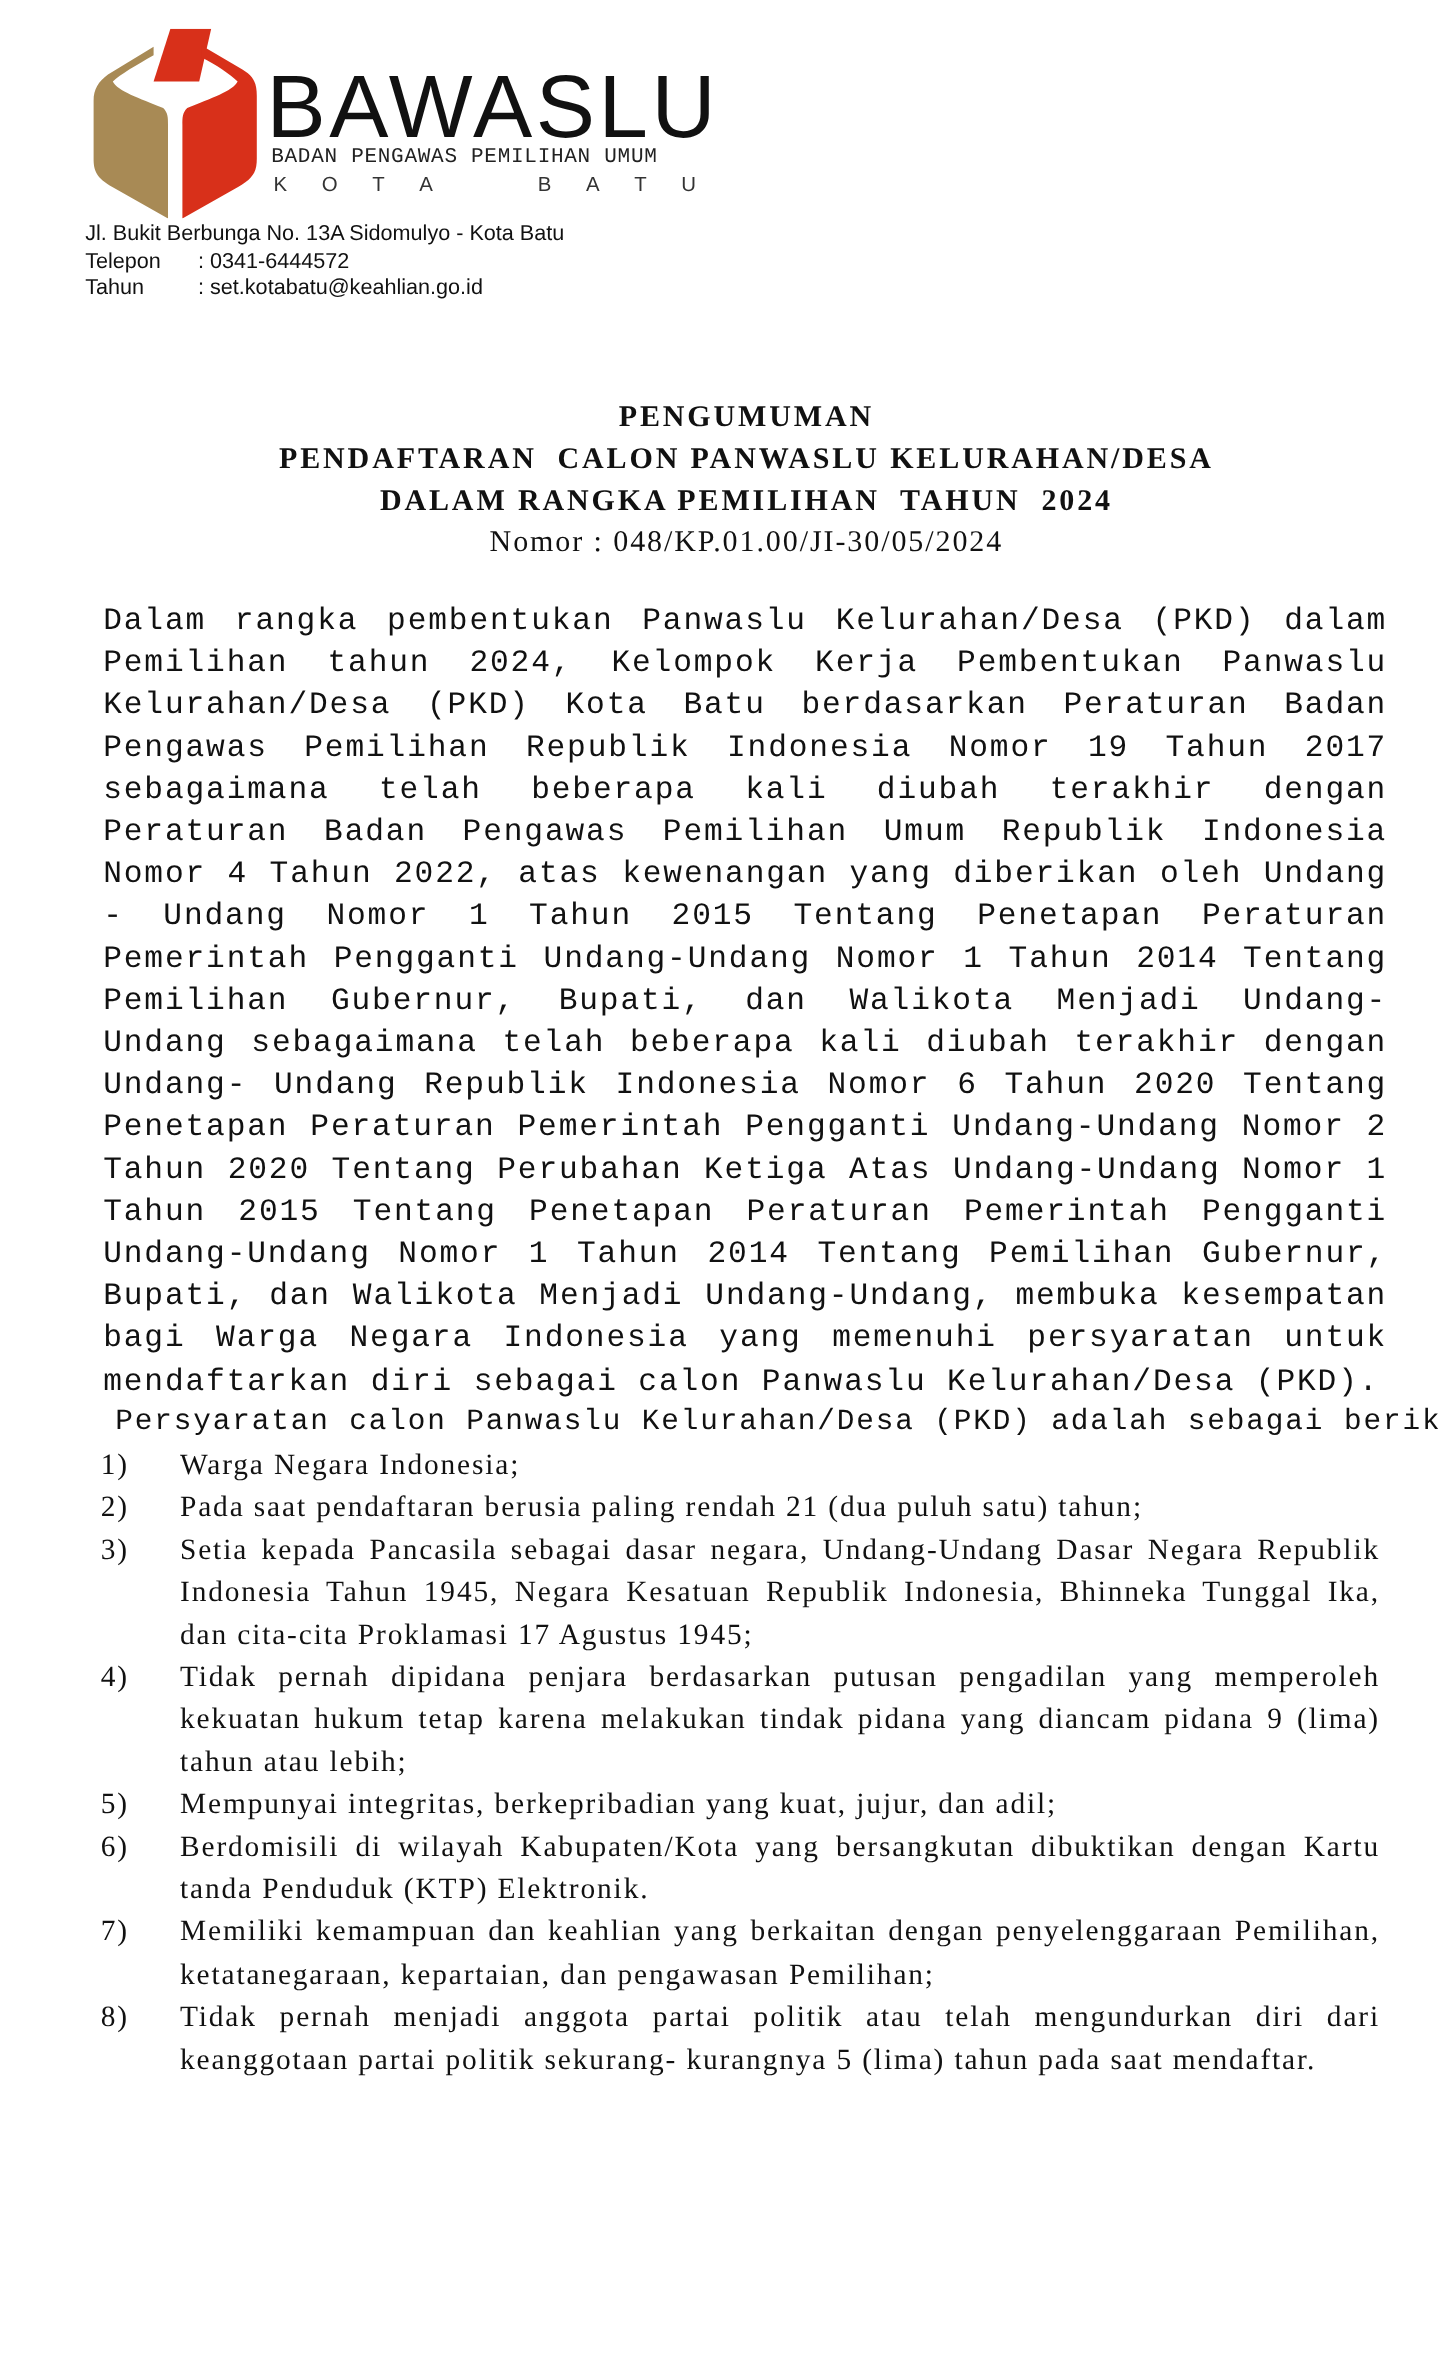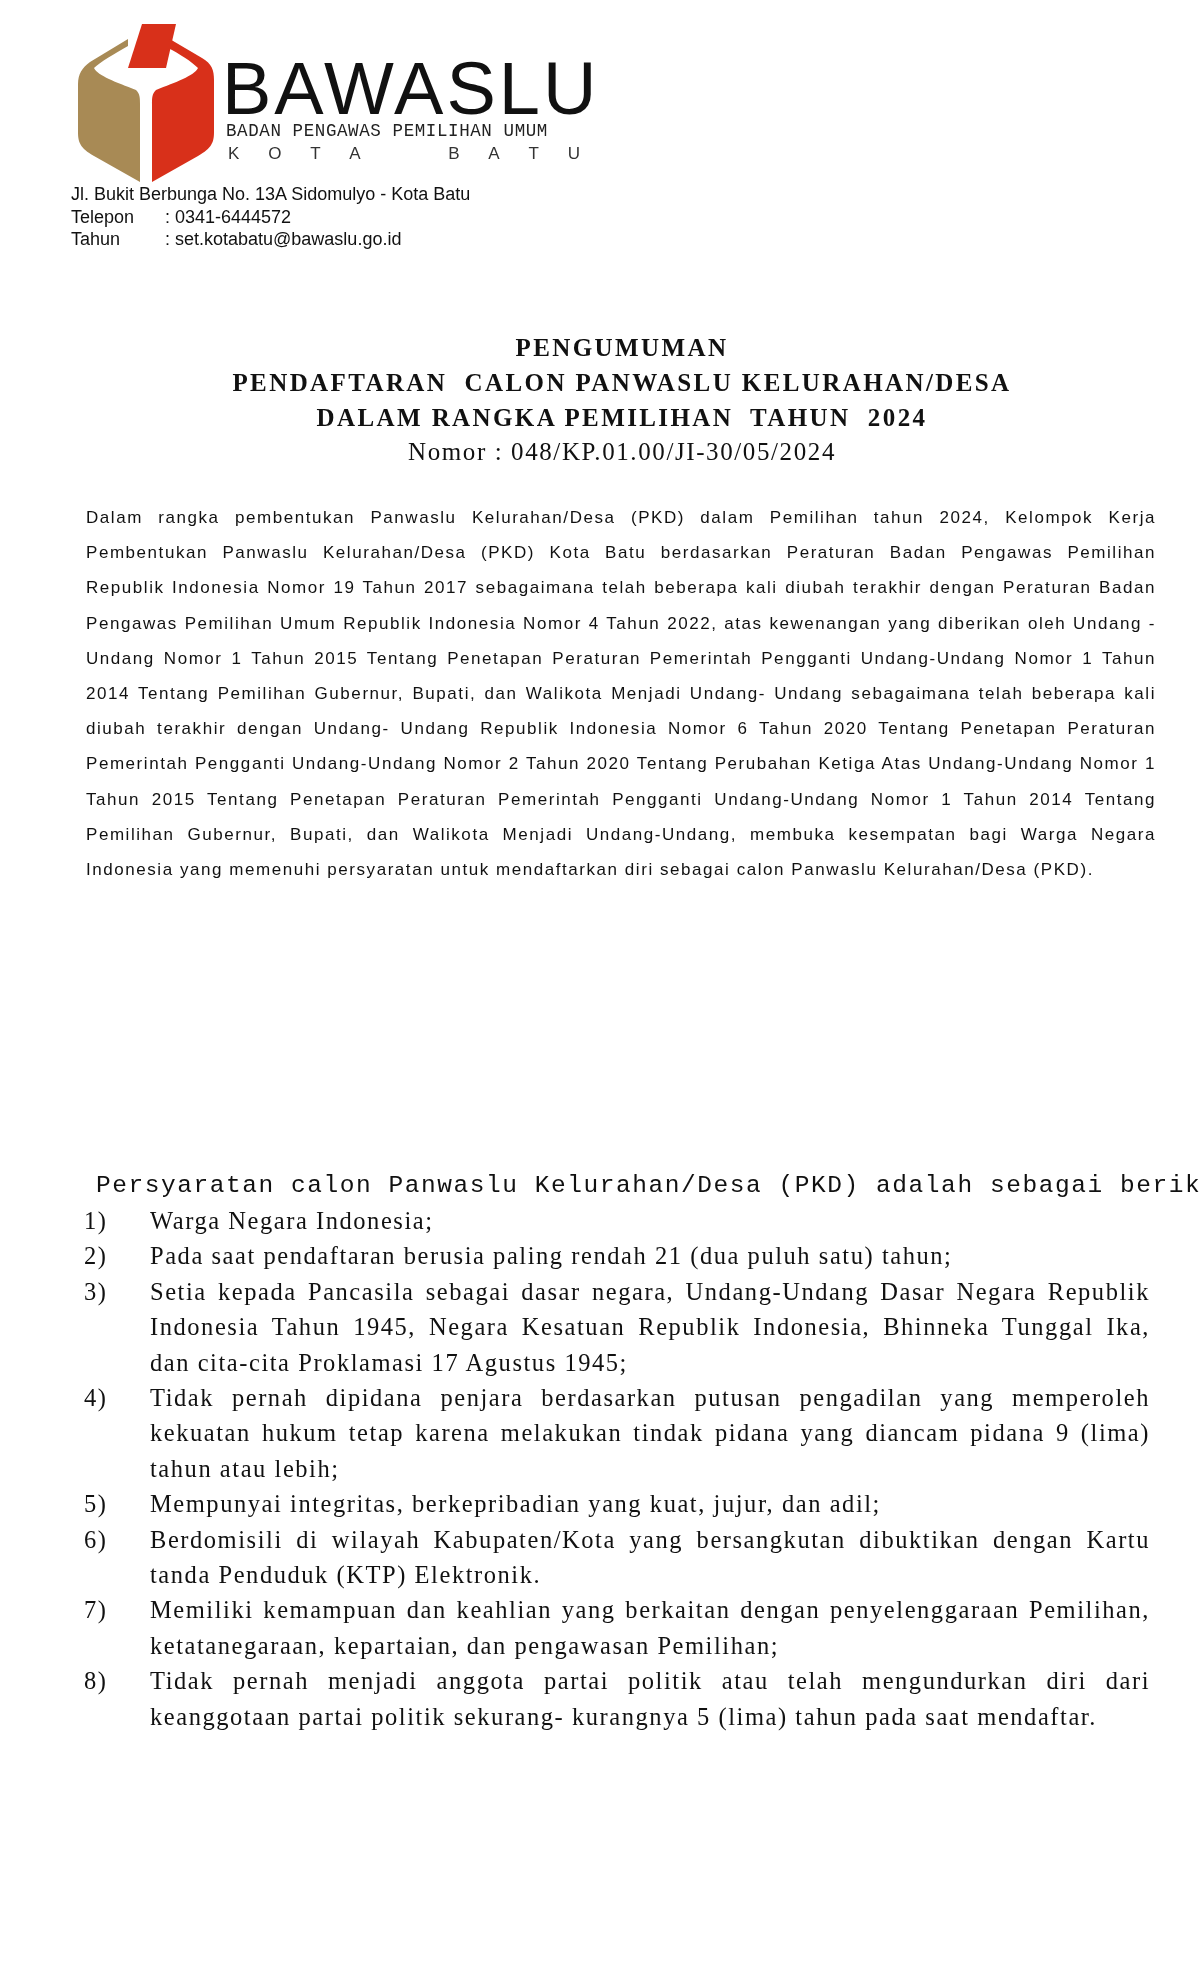--- a/index.html
+++ b/index.html
@@ -17,21 +17,21 @@
   .address { position: absolute; left: 71px; top: 183px; font-family: "Liberation Sans", sans-serif; font-size: 18px; line-height: 22.5px; color: #111; }
   .address .row { display: flex; white-space: nowrap; }
   .address .lbl { width: 94px; }
 
   .title-block { position: absolute; left: 0; top: 330px; width: 1244px; text-align: center;
     font-family: "Liberation Serif", serif; color: #111; }
   .title-block .t { font-weight: bold; font-size: 25px; line-height: 35px; letter-spacing: 2.4px; white-space: pre; }
   .title-block .n { font-size: 25px; line-height: 34px; letter-spacing: 1.6px; white-space: pre; }
 
   .body-text { position: absolute; left: 86px; top: 500px; width: 1070px;
-    font-family: Liberation Sans, sans-serif; font-size: 17px; line-height: 35.2px; letter-spacing: 1.55px;
+    font-family: Liberation Mono, monospace; font-size: 26px; line-height: 35.2px; letter-spacing: 1.55px;
     text-align: justify; color: #111; }
   .body-text p { margin: 0; }
 
   .req-intro { position: absolute; left: 96px; top: 1168px; width: 1070px;
     font-family: Liberation Mono, monospace; font-size: 24.5px; line-height: 35.2px; letter-spacing: 1.55px; color: #111; white-space: nowrap; }
 
   .req-list { position: absolute; left: 84px; top: 1203px; width: 1066px; margin: 0; padding: 0; list-style: none;
     font-family: "Liberation Serif", serif; font-size: 24.5px; line-height: 35.4px; letter-spacing: 1.55px; color: #111; }
   .req-list li { display: flex; }
   .req-list .num { width: 66px; flex: 0 0 66px; }
@@ -66,21 +66,21 @@
   <div class="address">
     <div class="row">
       <span>Jl. Bukit Berbunga No. 13A Sidomulyo - Kota Batu</span>
     </div>
     <div class="row">
       <span class="lbl">Telepon</span>
       <span>: 0341-6444572</span>
     </div>
     <div class="row">
       <span class="lbl">Tahun</span>
-      <span>: set.kotabatu@bawaslu.go.id</span>
+      <span>: set.kotabatu@keahlian.go.id</span>
     </div>
   </div>
 </div>
 
 <div class="title-block">
   <div class="t">PENGUMUMAN</div>
   <div class="t">PENDAFTARAN  CALON PANWASLU KELURAHAN/DESA</div>
   <div class="t">DALAM RANGKA PEMILIHAN  TAHUN  2024</div>
   <div class="n">Nomor : 048/KP.01.00/JI-30/05/2024</div>
 </div>

